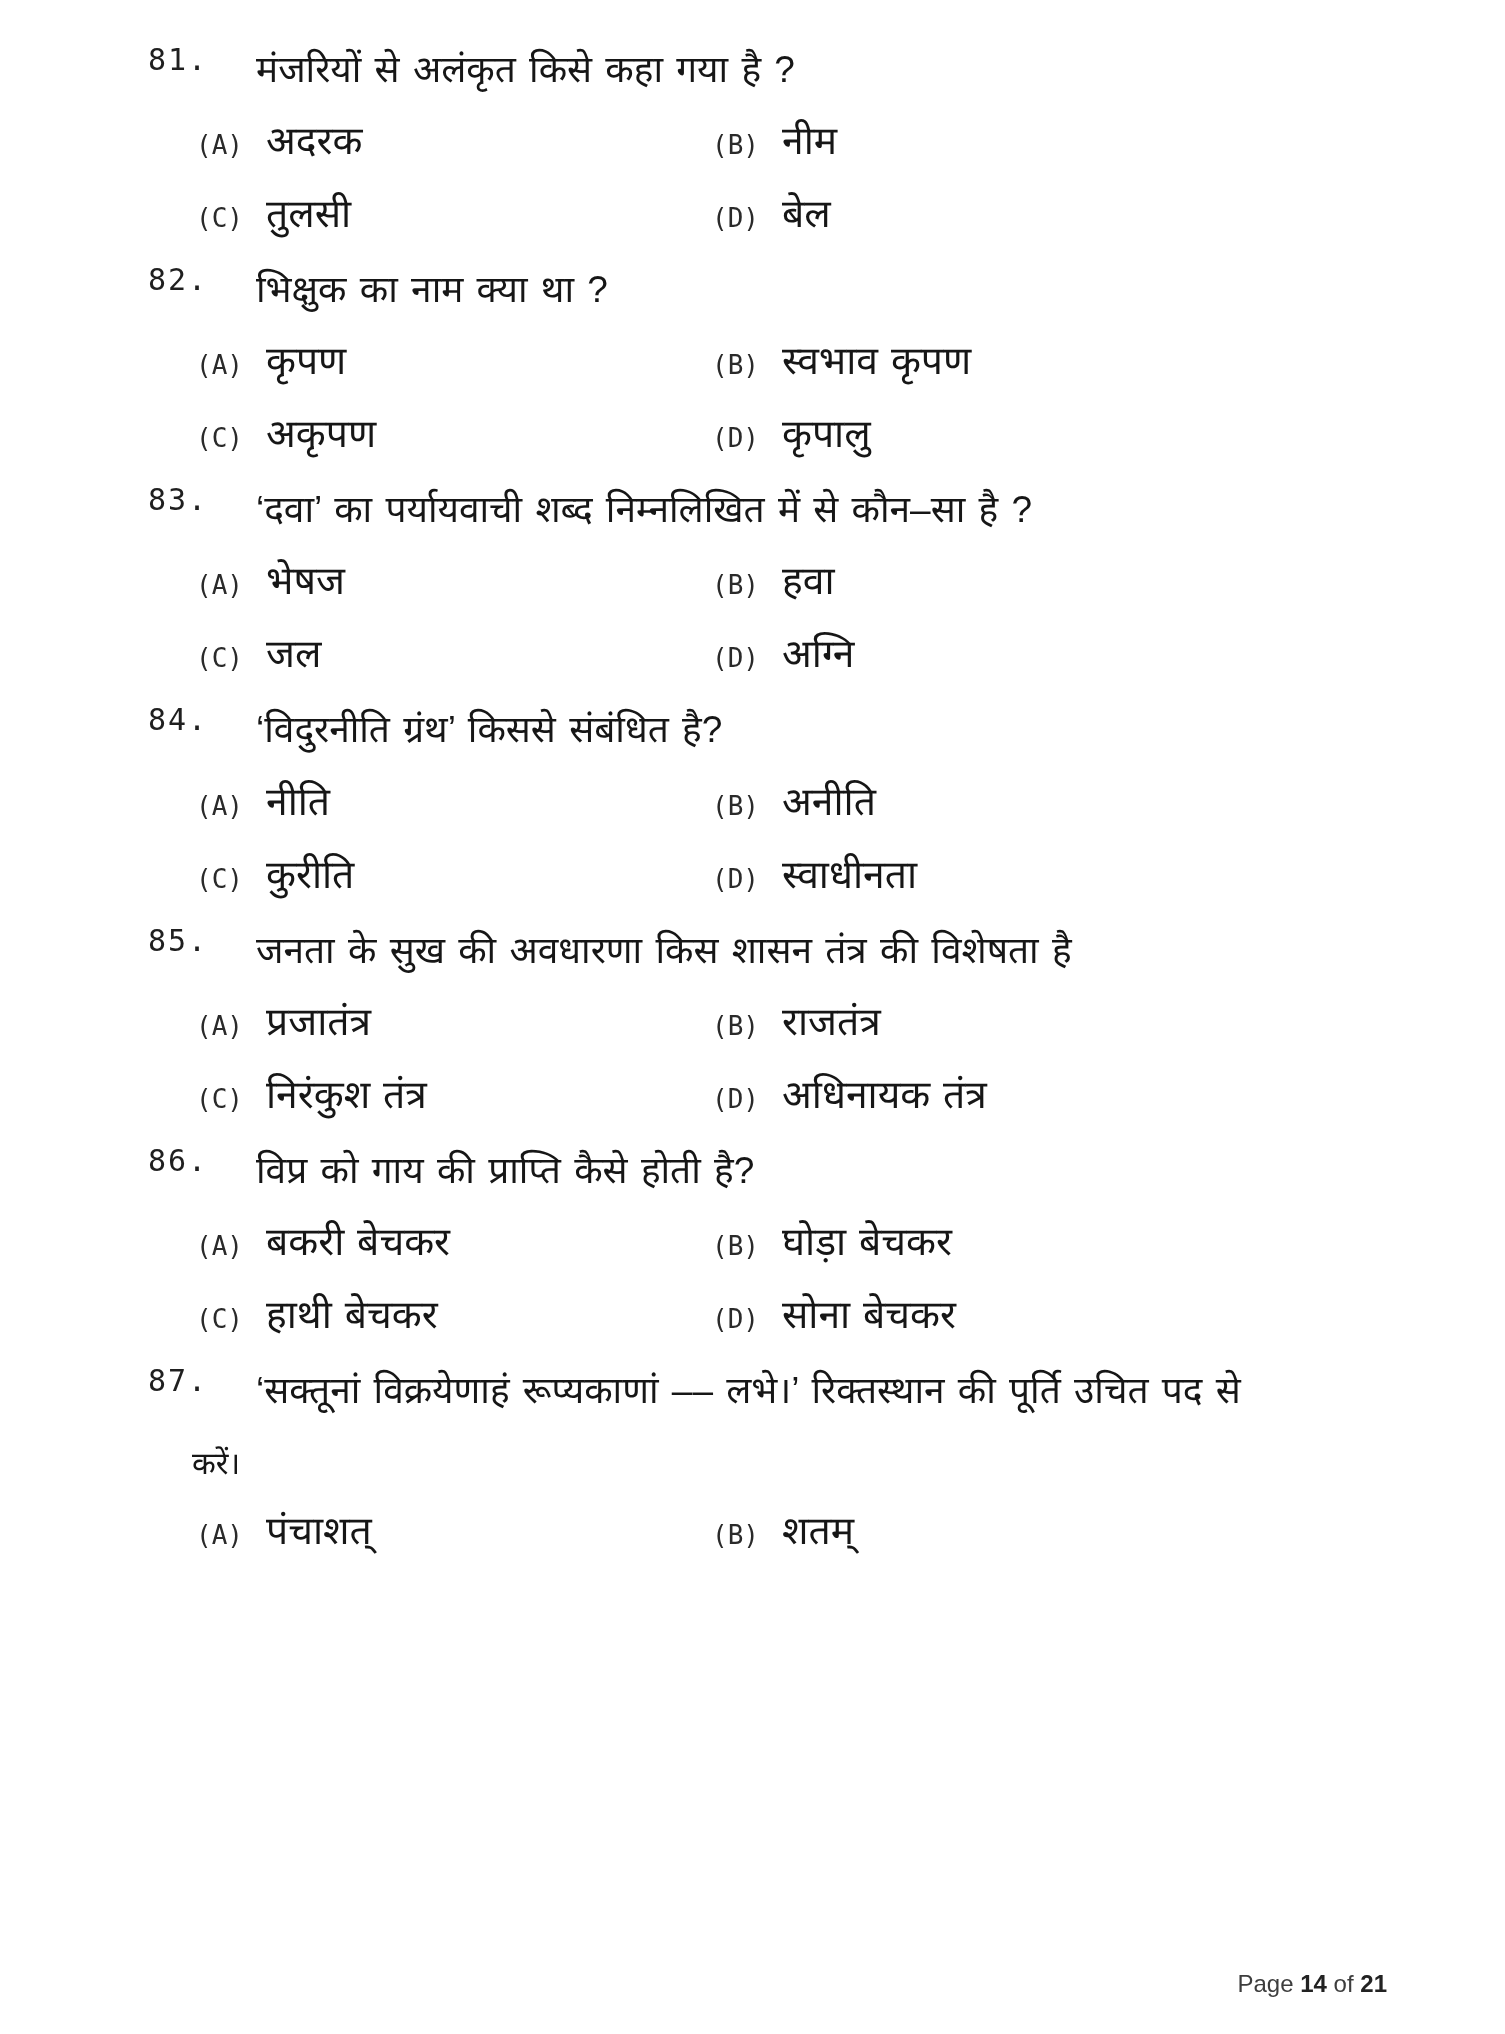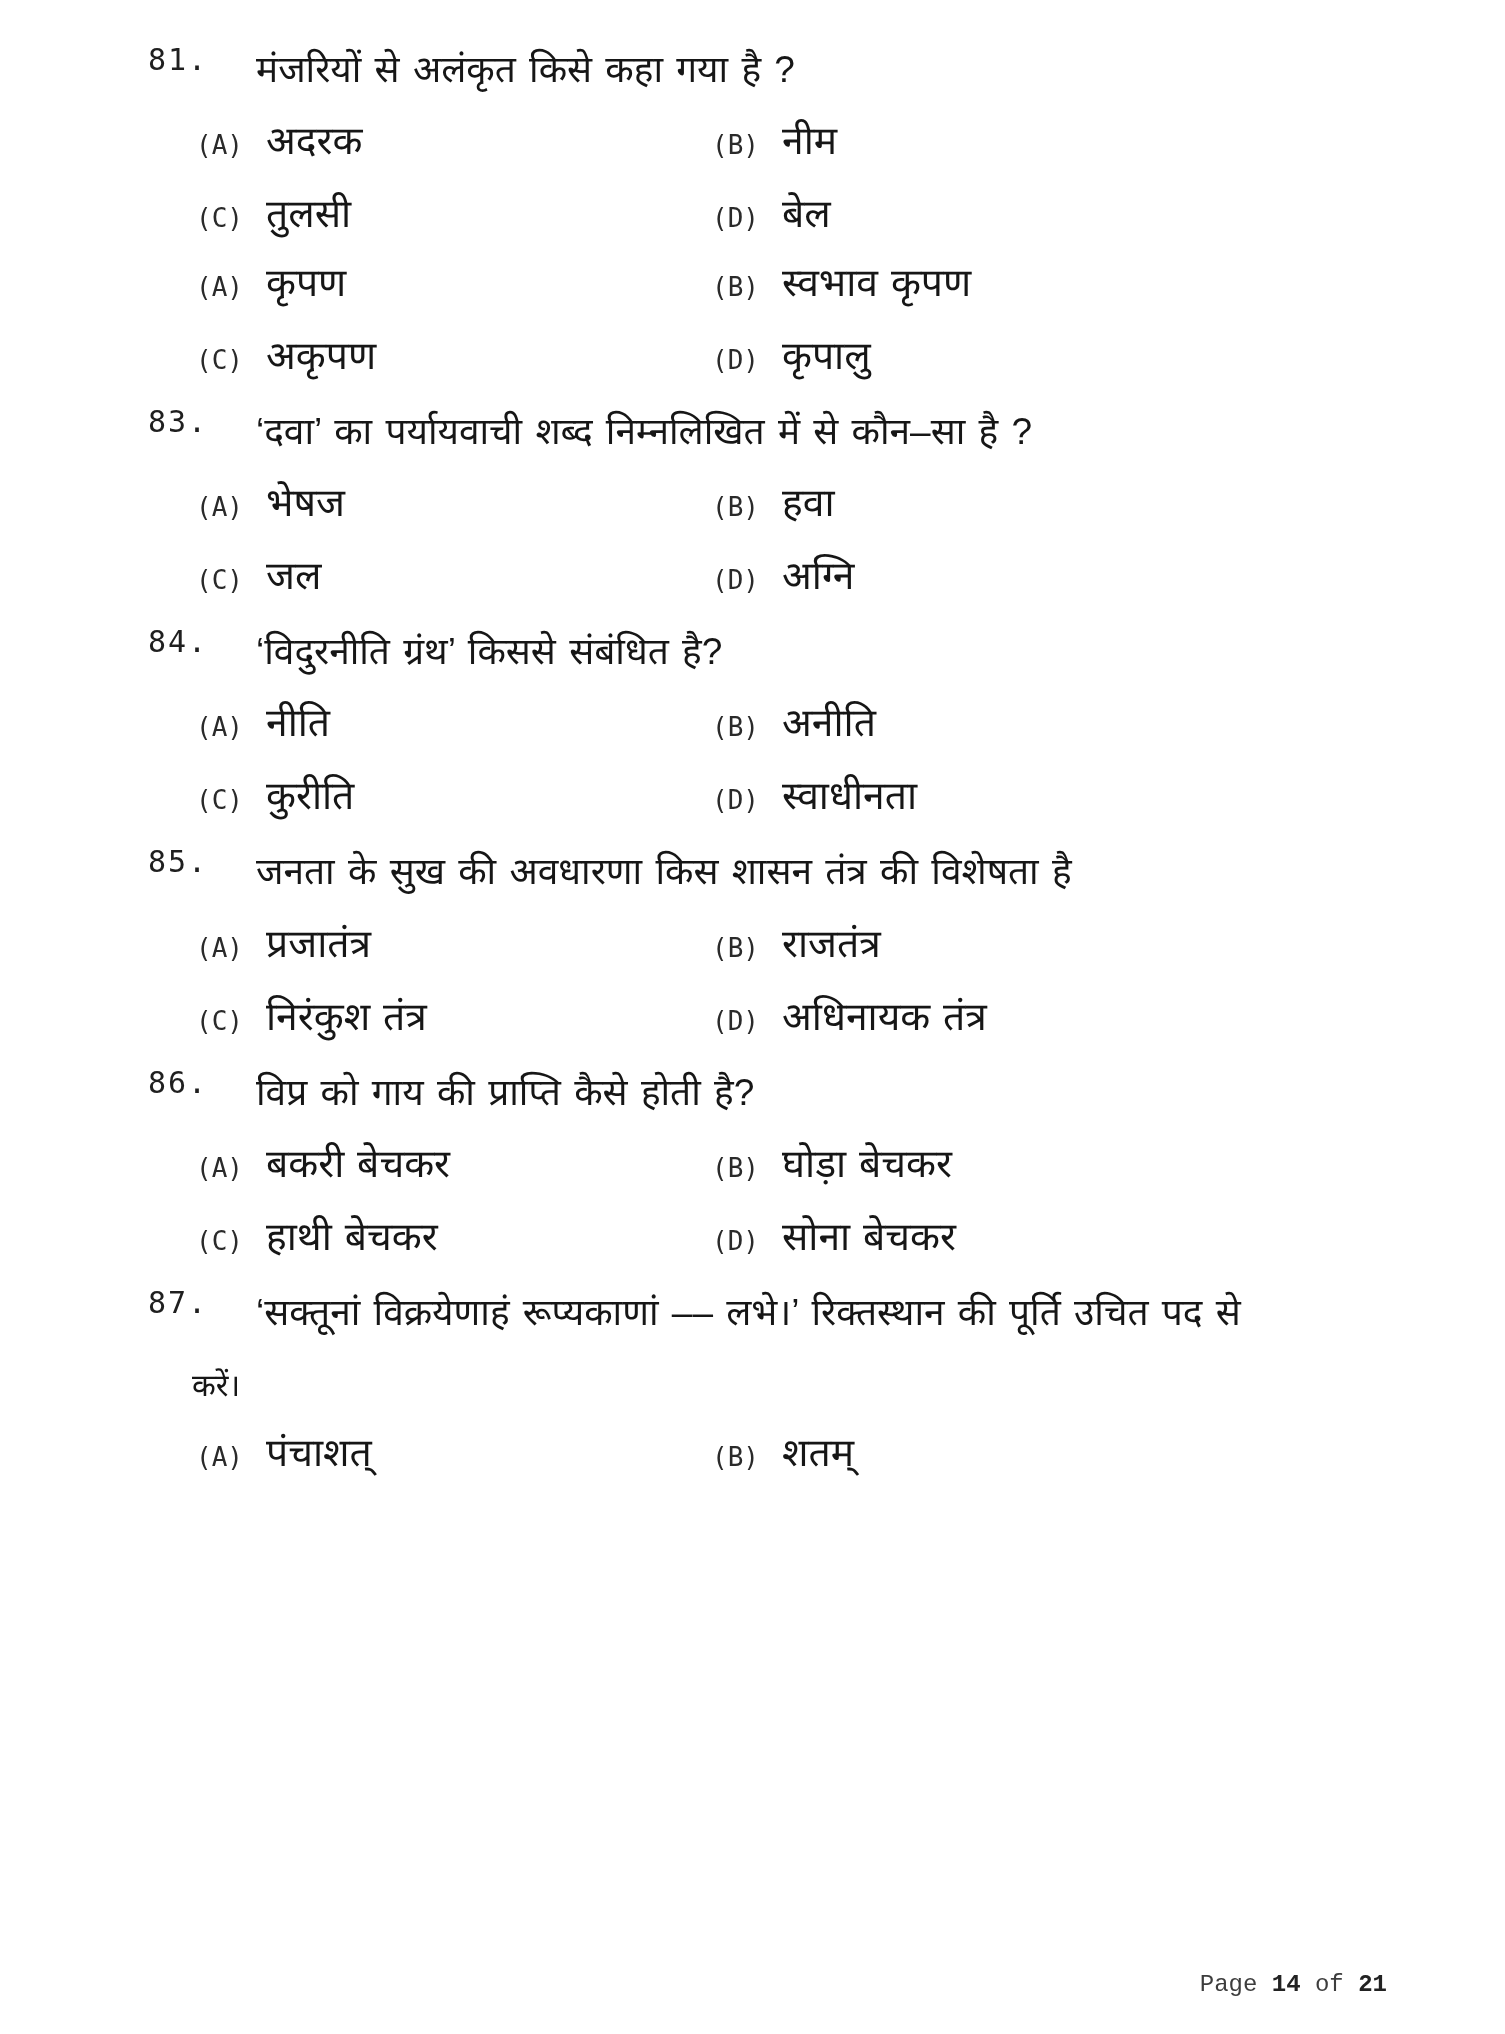--- a/index.html
+++ b/index.html
@@ -108,21 +108,21 @@
     font-size: 39px;
     color: #161616;
     word-spacing: 2px;
   }
 
   
   .footer {
     position: absolute;
     right: 118px;
     bottom: 36px;
-    font-family: Liberation Mono, monospace;
+    font-family: Liberation Sans, sans-serif;
     font-size: 24px;
     color: #3d3d3d;
   }
   .footer .pg-strong {
     font-weight: bold;
     color: #222222;
   }
 </style>
 </head>
 <body>
@@ -155,20 +155,24 @@
           </div>
           <div class="opt right">
             <span class="optlabel">(D)</span>
             <span class="opttext">बेल</span>
           </div>
         </div>
       </div>
     </div>
 
     <div class="qblock">
+      <div class="qrow">
+        <div class="qnum">82.</div>
+        <div class="qtext">भिक्षुक का नाम क्या था ?</div>
+      </div>
       <div class="opts">
         <div class="optrow">
           <div class="opt left">
             <span class="optlabel">(A)</span>
             <span class="opttext">कृपण</span>
           </div>
           <div class="opt right">
             <span class="optlabel">(B)</span>
             <span class="opttext">स्वभाव कृपण</span>
           </div>

